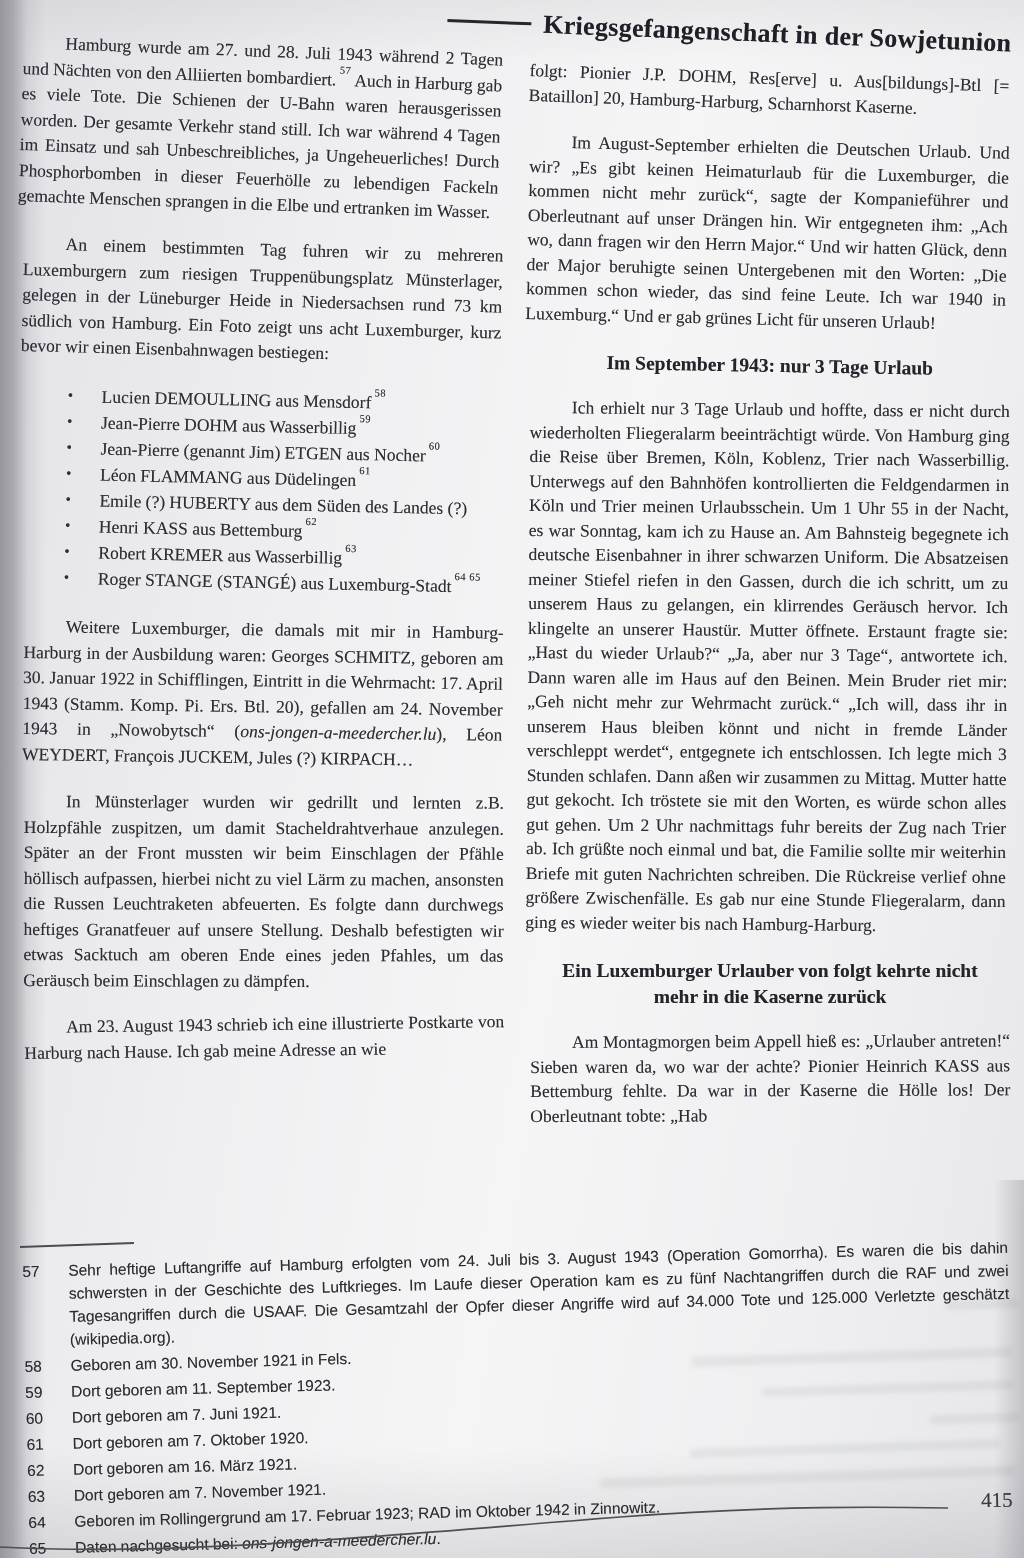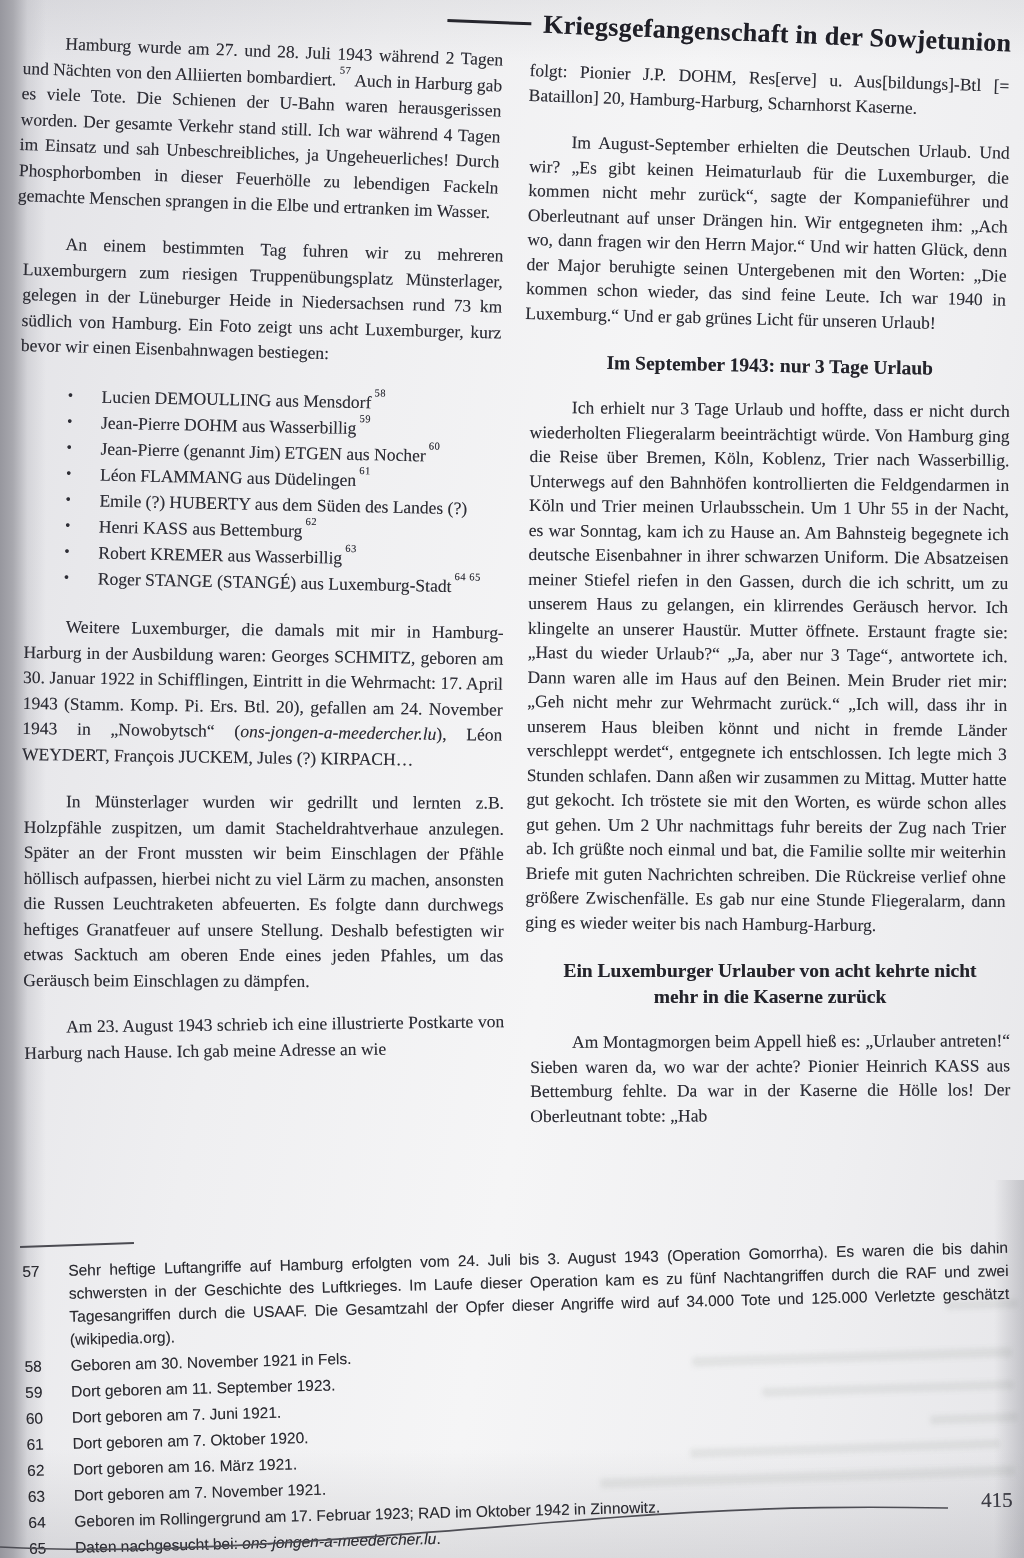--- a/index.html
+++ b/index.html
@@ -106,21 +106,21 @@
       <p class="para indent tilt" style="--r:0.8deg"><span>Weitere Luxemburger, die damals mit mir in Hamburg-Harburg in der Ausbildung waren: Georges SCHMITZ, geboren am 30. Januar 1922 in Schifflingen, Eintritt in die Wehrmacht: 17. April 1943 (Stamm. Komp. Pi. Ers. Btl. 20), gefallen am 24. November 1943 in „Nowobytsch“ (</span><em>ons-jongen-a-meedercher.lu</em><span>), Léon WEYDERT, François JUCKEM, Jules (?) KIRPACH…</span></p>
       <p class="para indent tilt" style="--r:0.2deg">In Münsterlager wurden wir gedrillt und lernten z.B. Holzpfähle zuspitzen, um damit Stacheldrahtverhaue anzulegen. Später an der Front mussten wir beim Einschlagen der Pfähle höllisch aufpassen, hierbei nicht zu viel Lärm zu machen, ansonsten die Russen Leuchtraketen abfeuerten. Es folgte dann durchwegs heftiges Granatfeuer auf unsere Stellung. Deshalb befestigten wir etwas Sacktuch am oberen Ende eines jeden Pfahles, um das Geräusch beim Einschlagen zu dämpfen.</p>
       <p class="para indent tilt" style="--r:-0.7deg">Am 23. August 1943 schrieb ich eine illustrierte Postkarte von Harburg nach Hause. Ich gab meine Adresse an wie</p>
     </div>
 
     <div class="col col-right">
       <p class="para tilt" style="--r:1.9deg">folgt: Pionier J.P. DOHM, Res[erve] u. Aus[bildungs]-Btl [= Bataillon] 20, Hamburg-Harburg, Scharnhorst Kaserne.</p>
       <p class="para indent tilt" style="--r:1.4deg">Im August-September erhielten die Deutschen Urlaub. Und wir? „Es gibt keinen Heimaturlaub für die Luxemburger, die kommen nicht mehr zurück“, sagte der Kompanieführer und Oberleutnant auf unser Drängen hin. Wir entgegneten ihm: „Ach wo, dann fragen wir den Herrn Major.“ Und wir hatten Glück, denn der Major beruhigte seinen Untergebenen mit den Worten: „Die kommen schon wieder, das sind feine Leute. Ich war 1940 in Luxemburg.“ Und er gab grünes Licht für unseren Urlaub!</p>
       <h2 class="tilt" style="--r:1.0deg">Im September 1943: nur 3 Tage Urlaub</h2>
       <p class="para indent tilt" style="--r:0.5deg">Ich erhielt nur 3 Tage Urlaub und hoffte, dass er nicht durch wiederholten Fliegeralarm beeinträchtigt würde. Von Hamburg ging die Reise über Bremen, Köln, Koblenz, Trier nach Wasserbillig. Unterwegs auf den Bahnhöfen kontrollierten die Feldgendarmen in Köln und Trier meinen Urlaubsschein. Um 1 Uhr 55 in der Nacht, es war Sonntag, kam ich zu Hause an. Am Bahnsteig begegnete ich deutsche Eisenbahner in ihrer schwarzen Uniform. Die Absatzeisen meiner Stiefel riefen in den Gassen, durch die ich schritt, um zu unserem Haus zu gelangen, ein klirrendes Geräusch hervor. Ich klingelte an unserer Haustür. Mutter öffnete. Erstaunt fragte sie: „Hast du wieder Urlaub?“ „Ja, aber nur 3 Tage“, antwortete ich. Dann waren alle im Haus auf den Beinen. Mein Bruder riet mir: „Geh nicht mehr zur Wehrmacht zurück.“ „Ich will, dass ihr in unserem Haus bleiben könnt und nicht in fremde Länder verschleppt werdet“, entgegnete ich entschlossen. Ich legte mich 3 Stunden schlafen. Dann aßen wir zusammen zu Mittag. Mutter hatte gut gekocht. Ich tröstete sie mit den Worten, es würde schon alles gut gehen. Um 2 Uhr nachmittags fuhr bereits der Zug nach Trier ab. Ich grüßte noch einmal und bat, die Familie sollte mir weiterhin Briefe mit guten Nachrichten schreiben. Die Rückreise verlief ohne größere Zwischenfälle. Es gab nur eine Stunde Fliegeralarm, dann ging es wieder weiter bis nach Hamburg-Harburg.</p>
-      <h2 class="tilt" style="--r:0.0deg">Ein Luxemburger Urlauber von acht kehrte nicht mehr in die Kaserne zurück</h2>
+      <h2 class="tilt" style="--r:0.0deg">Ein Luxemburger Urlauber von folgt kehrte nicht mehr in die Kaserne zurück</h2>
       <p class="para indent tilt" style="--r:-0.2deg">Am Montagmorgen beim Appell hieß es: „Urlauber antreten!“ Sieben waren da, wo war der achte? Pionier Heinrich KASS aus Bettemburg fehlte. Da war in der Kaserne die Hölle los! Der Oberleutnant tobte: „Hab</p>
     </div>
   </div>
 
   <div class="fn-sep"></div>
 
   <div class="footnotes">
     <div class="fn"><span class="fn-num">57</span><span class="fn-text">Sehr heftige Luftangriffe auf Hamburg erfolgten vom 24. Juli bis 3. August 1943 (Operation Gomorrha). Es waren die bis dahin schwersten in der Geschichte des Luftkrieges. Im Laufe dieser Operation kam es zu fünf Nachtangriffen durch die RAF und zwei Tagesangriffen durch die USAAF. Die Gesamtzahl der Opfer dieser Angriffe wird auf 34.000 Tote und 125.000 Verletzte geschätzt (wikipedia.org).</span></div>
     <div class="fn"><span class="fn-num">58</span><span class="fn-text">Geboren am 30. November 1921 in Fels.</span></div>
     <div class="fn"><span class="fn-num">59</span><span class="fn-text">Dort geboren am 11. September 1923.</span></div>

